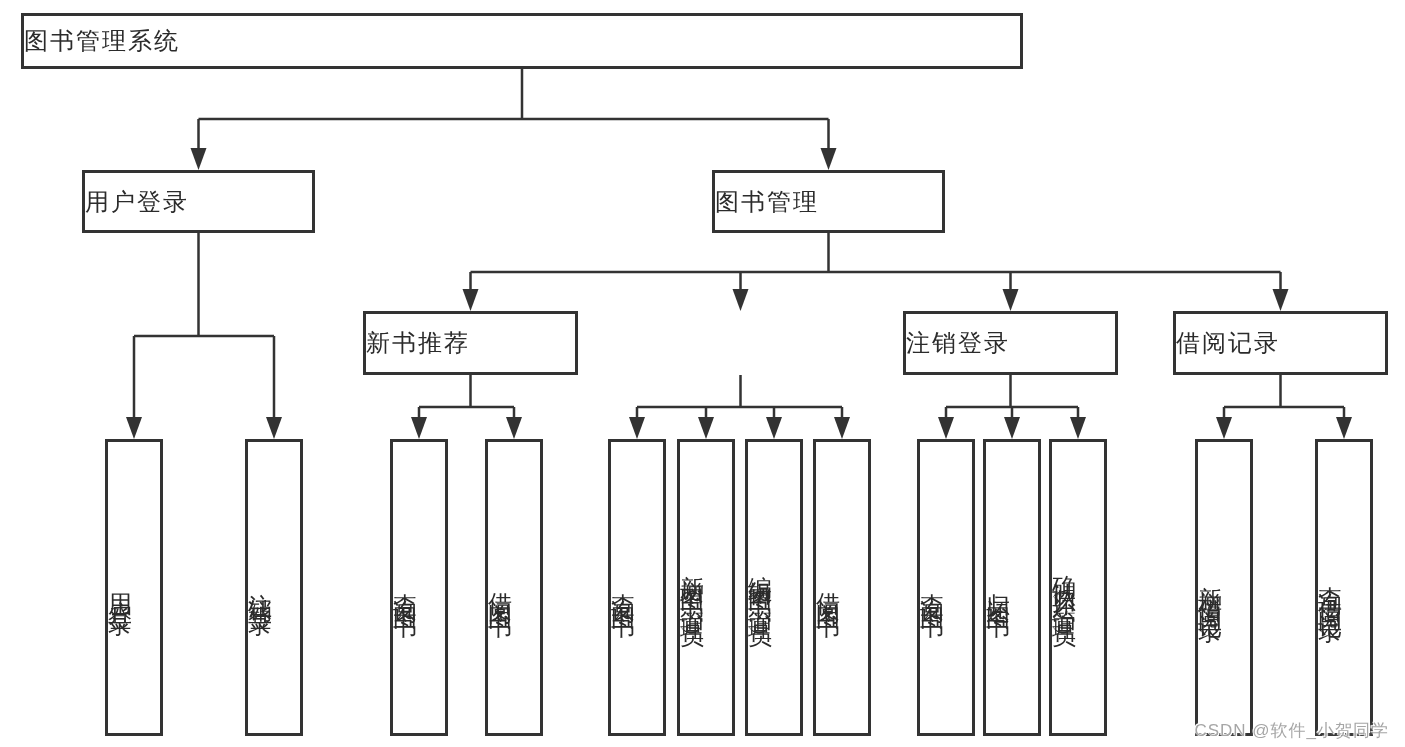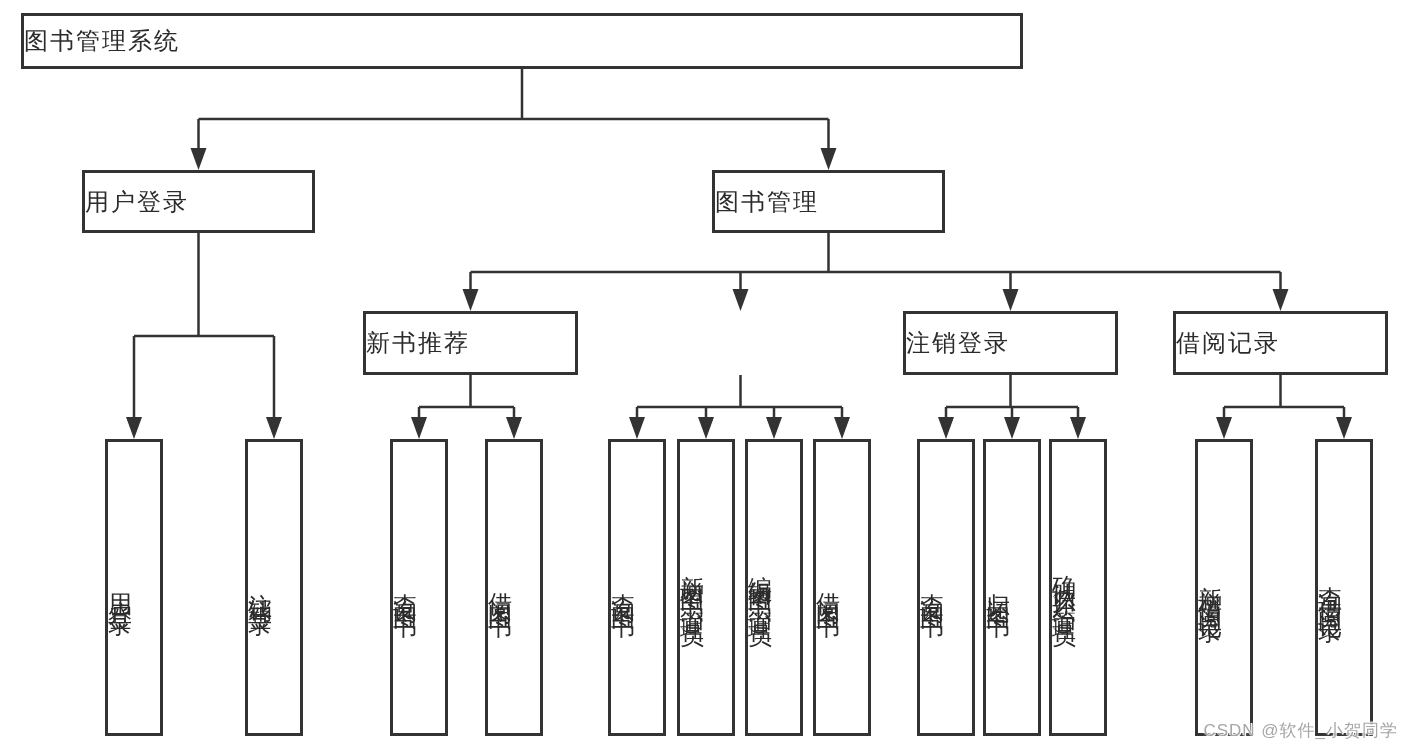--- a/index.html
+++ b/index.html
@@ -18,21 +18,21 @@
   }
   .lbl{
     font-size:24px;letter-spacing:2px;color:#2b2b2b;
     white-space:nowrap;line-height:1;
   }
   .vlbl{
     writing-mode:vertical-rl;text-orientation:mixed;
     font-size:24px;letter-spacing:7px;color:#2b2b2b;line-height:1;
   }
   #watermark{
-    position:absolute;right:7px;bottom:5px;z-index:5;
+    position:absolute;right:16px;bottom:5px;z-index:5;
     font-size:17px;color:#a6a6a6;letter-spacing:1px;
     text-shadow:1px 1px 0 #ffffff,-1px -1px 0 #ffffff,0 0 3px #ffffff;
   }
 </style>
 </head>
 <body>
 
 <div id="canvas">
 
   <svg id="connectors" width="1405" height="747" viewBox="0 0 1405 747">

